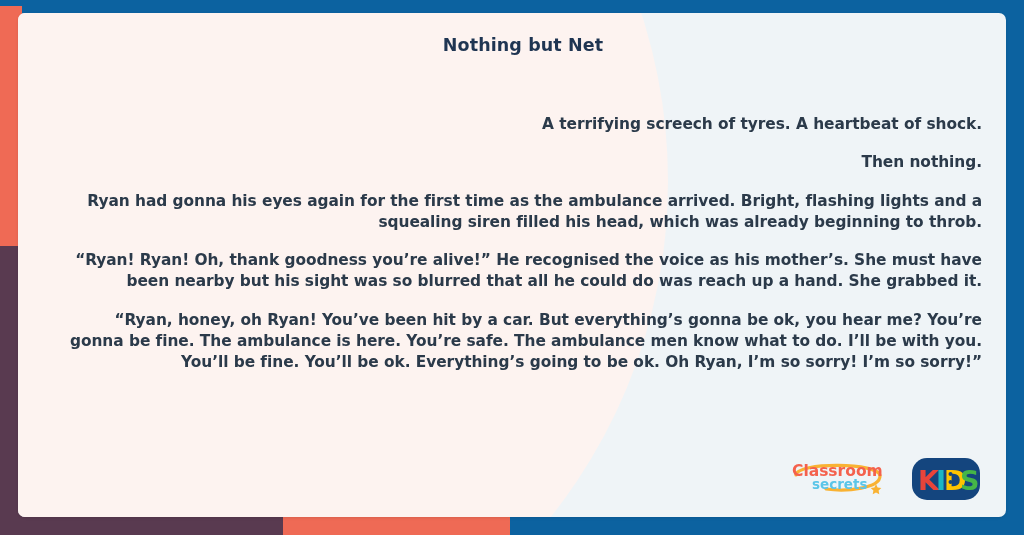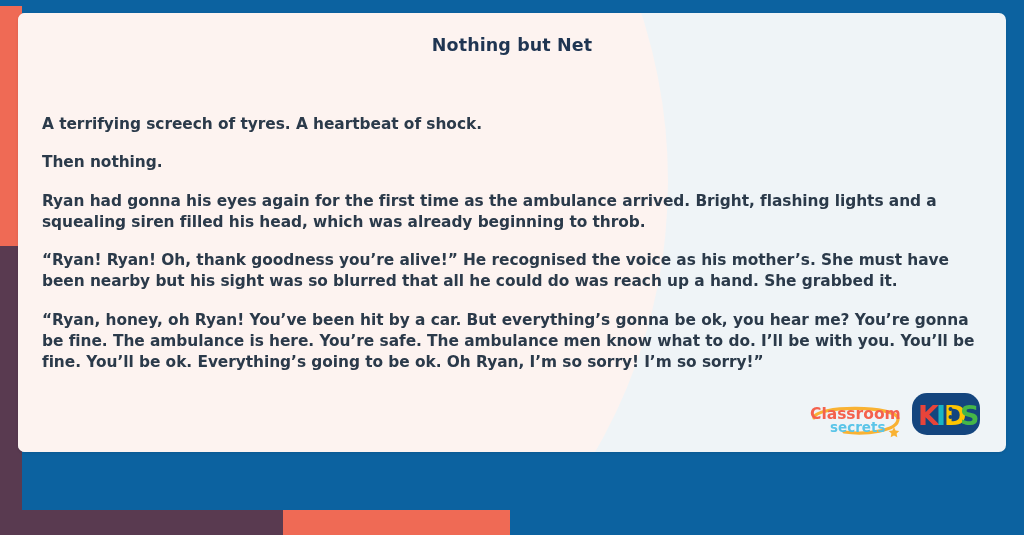--- a/index.html
+++ b/index.html
@@ -63,25 +63,26 @@
     height: 25px;
     background: #ef6a55;
   }
 
   
   .card {
     position: absolute;
     left: 18px;
     top: 13px;
     width: 988px;
-    height: 439px;
+    height: 504px;
     background: #eff4f7;
     border-radius: 7px;
     overflow: hidden;
     box-shadow: 0 1px 3px rgba(0,0,0,0.10);
+    padding-left: 22px;
   }
 
   
   .card-wash {
     position: absolute;
     left: -430px;
     top: -372px;
     width: 1080px;
     height: 1080px;
     border-radius: 50%;
@@ -112,32 +113,33 @@
     margin-top: 58px;
   }
 
   .passage p {
     font-size: 15.4px;
     font-weight: bold;
     color: #2b3a4a;
     line-height: 1.38;
     margin-bottom: 17px;
     letter-spacing: -0.05px;
+    text-align: right;
   }
 
   .passage p:last-child { margin-bottom: 4px; }
 
   
   .branding {
     position: absolute;
     right: 26px;
     bottom: 12px;
     display: flex;
-    align-items: flex-end;
-    gap: 8px;
+    align-items: flex-start;
+    gap: 26px;
     z-index: 3;
   }
 
   .cs-logo {
     position: relative;
     width: 96px;
     height: 40px;
   }
 
   .cs-logo svg { display: block; }

